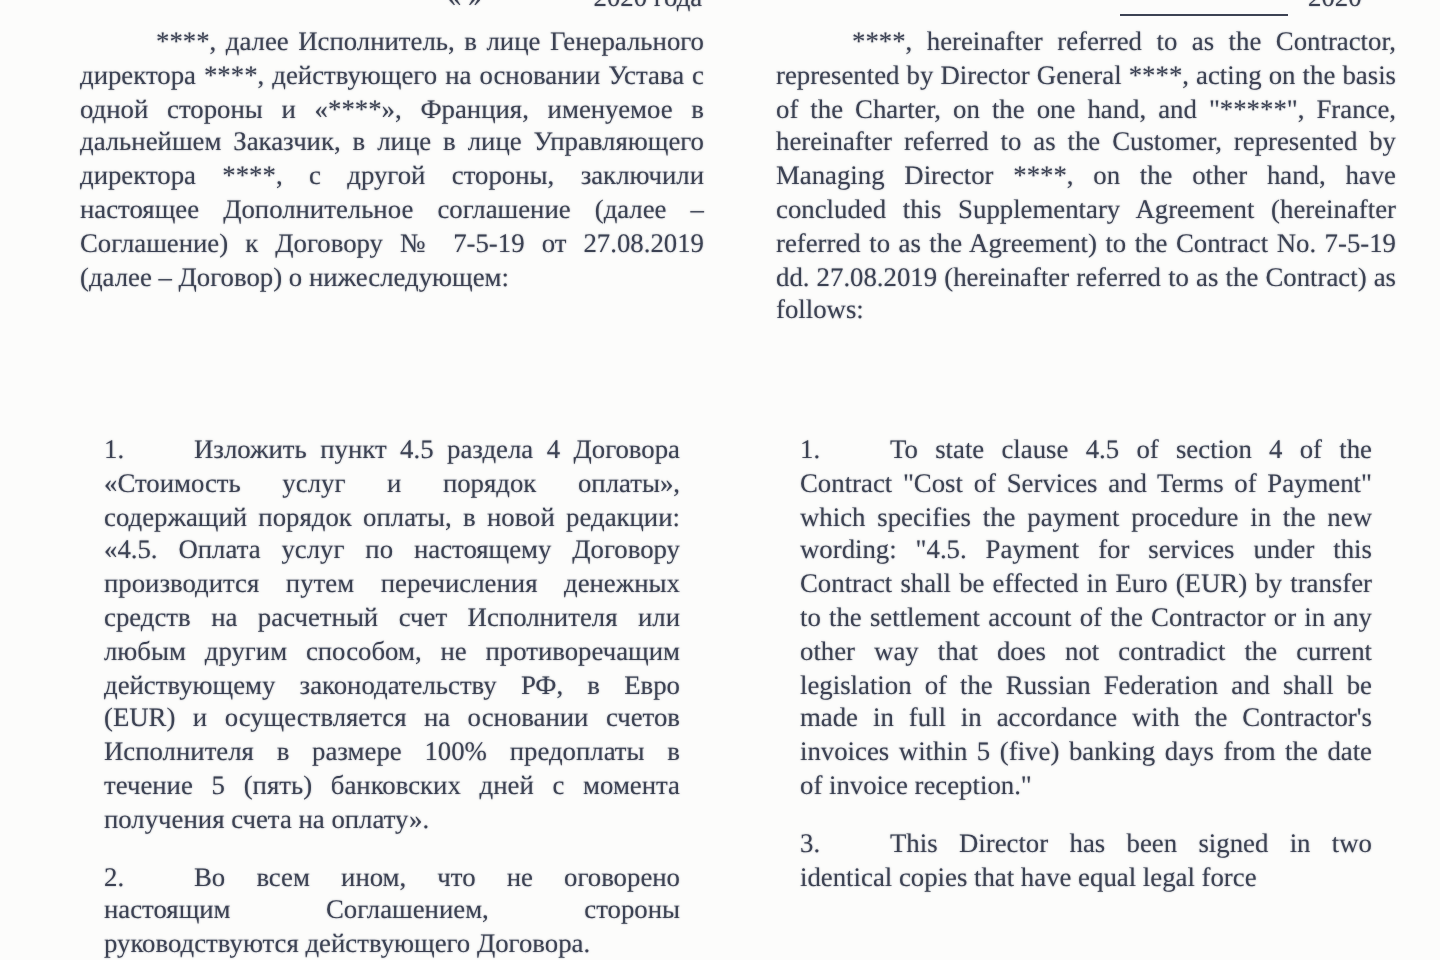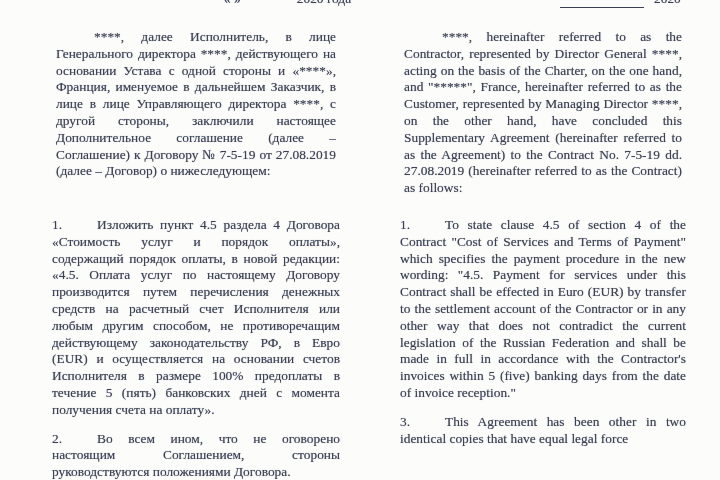--- a/index.html
+++ b/index.html
@@ -30,21 +30,21 @@
     display: inline-block; width: 84px; height: 13px;
     border-bottom: 1.4px solid #3c4253;
   }
 
   
   .col { position: absolute; top: 13px; height: 467px; }
   .col-left  { left: 40px;  width: 312px; }
   .col-right { left: 388px; width: 310px; }
 
   .intro {
-    margin: 16px;
+    margin: 0;
     text-align: justify;
     text-indent: 38px;
   }
   .clauses { position: absolute; top: 192px; left: 0; right: 0; }
   .clause  { margin: 12px; text-align: justify; }
   .clause .num { display: inline-block; width: 45px; }
 </style>
 </head>
 <body>
 
@@ -61,30 +61,30 @@
     <span>2020</span>
   </div>
 
   <div class="col col-left">
     <p class="intro txt">****, далее Исполнитель, в лице Генерального директора ****, действующего на основании Устава с одной стороны и «****», Франция, именуемое в дальнейшем Заказчик, в лице в лице Управляющего директора ****, с другой стороны, заключили настоящее Дополнительное соглашение (далее – Соглашение) к Договору № 7-5-19 от 27.08.2019 (далее – Договор) о нижеследующем:</p>
     <div class="clauses">
       <p class="clause txt">
         <span class="num">1.</span><span>Изложить пункт 4.5 раздела 4 Договора «Стоимость услуг и порядок оплаты», содержащий порядок оплаты, в новой редакции: «4.5. Оплата услуг по настоящему Договору производится путем перечисления денежных средств на расчетный счет Исполнителя или любым другим способом, не противоречащим действующему законодательству РФ, в Евро (EUR) и осуществляется на основании счетов Исполнителя в размере 100% предоплаты в течение 5 (пять) банковских дней с момента получения счета на оплату».</span>
       </p>
       <p class="clause txt">
-        <span class="num">2.</span><span>Во всем ином, что не оговорено настоящим Соглашением, стороны руководствуются положениями Договора.</span>
+        <span class="num">2.</span><span>Во всем ином, что не оговорено настоящим Соглашением, стороны руководствуются действующего Договора.</span>
       </p>
     </div>
   </div>
 
   <div class="col col-right">
     <p class="intro txt">****, hereinafter referred to as the Contractor, represented by Director General ****, acting on the basis of the Charter, on the one hand, and "*****", France, hereinafter referred to as the Customer, represented by Managing Director ****, on the other hand, have concluded this Supplementary Agreement (hereinafter referred to as the Agreement) to the Contract No. 7-5-19 dd. 27.08.2019 (hereinafter referred to as the Contract) as follows:</p>
     <div class="clauses">
       <p class="clause txt">
         <span class="num">1.</span><span>To state clause 4.5 of section 4 of the Contract "Cost of Services and Terms of Payment" which specifies the payment procedure in the new wording: "4.5. Payment for services under this Contract shall be effected in Euro (EUR) by transfer to the settlement account of the Contractor or in any other way that does not contradict the current legislation of the Russian Federation and shall be made in full in accordance with the Contractor's invoices within 5 (five) banking days from the date of invoice reception."</span>
       </p>
       <p class="clause txt">
-        <span class="num">3.</span><span>This Agreement has been other in two identical copies that have equal legal force</span>
+        <span class="num">3.</span><span>This Director has been signed in two identical copies that have equal legal force</span>
       </p>
     </div>
   </div>
 
 </div>
 
 </body></html>

